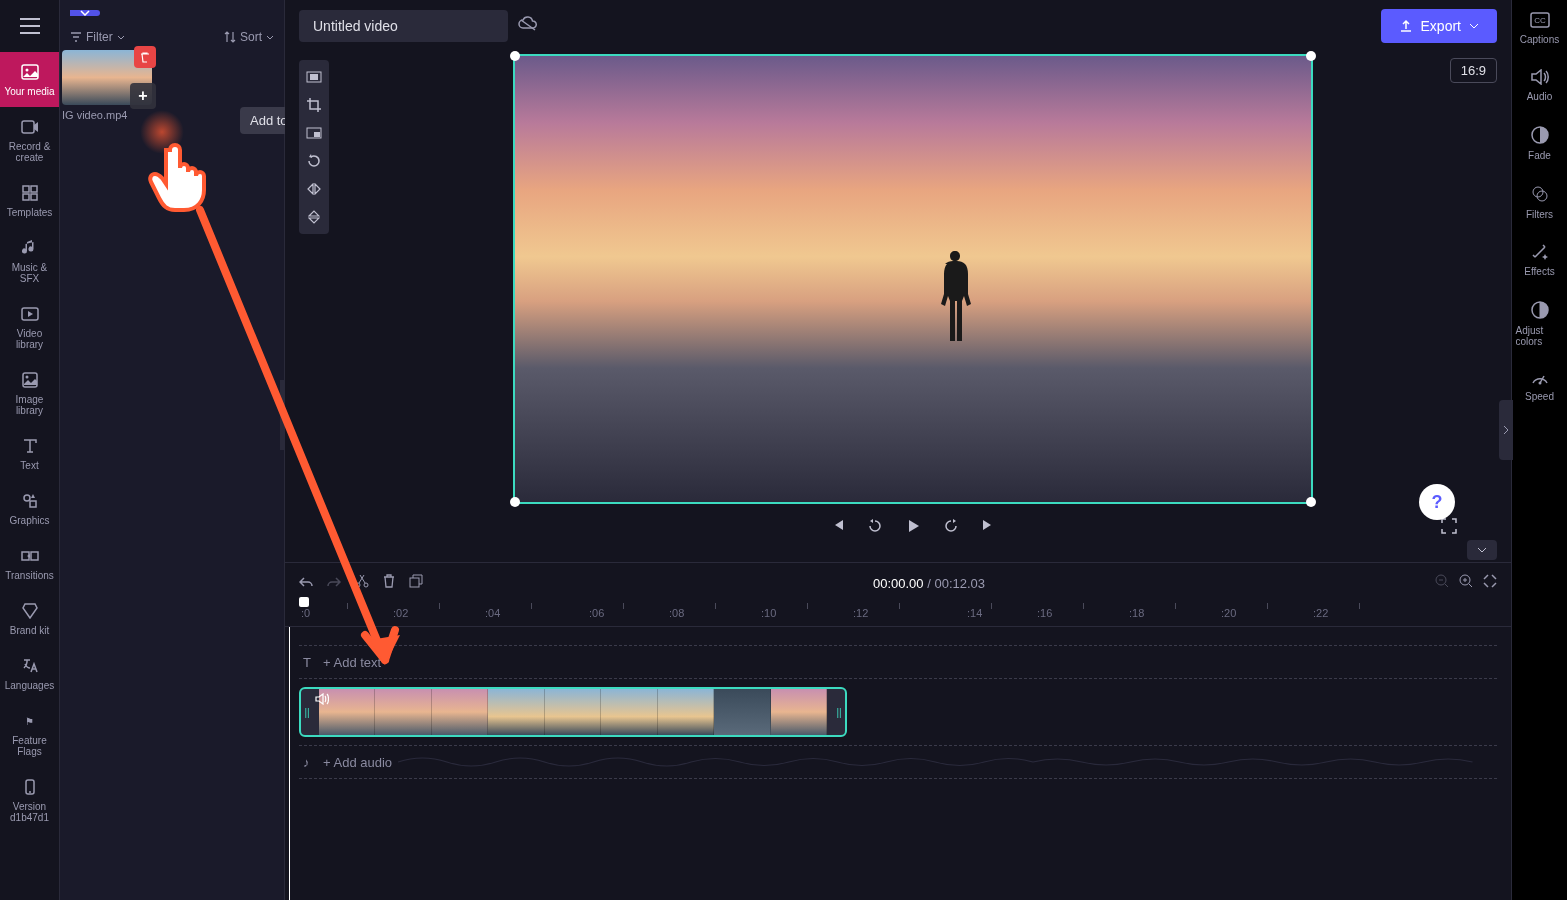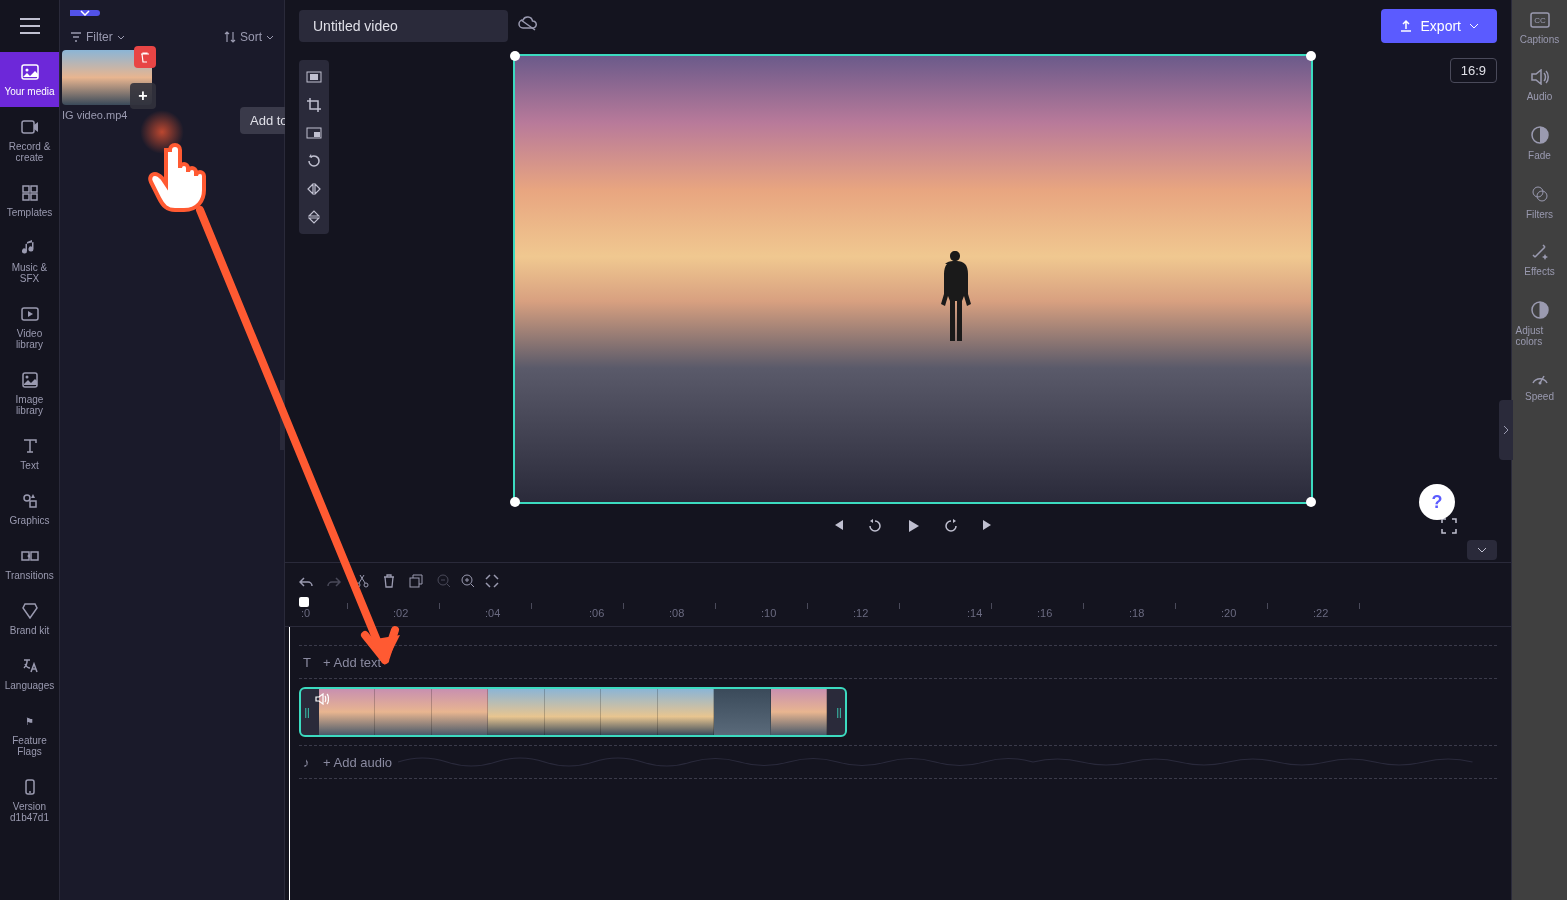--- a/index.html
+++ b/index.html
@@ -2,21 +2,21 @@
 <html><head>
 <meta charset="utf-8">
 <style>
 * { box-sizing: border-box; margin: 0; padding: 0; }
 body { font-family: -apple-system, BlinkMacSystemFont, "Segoe UI", sans-serif; background: #0f0f1a; color: #e0e0e8; overflow: hidden; width: 1567px; height: 900px; position: relative; }
 
 
 .app { display: flex; height: 100%; }
 .left-rail { width: 60px; background: #14141f; border-right: 1px solid #2a2a3a; display: flex; flex-direction: column; align-items: center; overflow-y: auto; }
 .rail-btn { width: 60px; padding: 10px 4px; display: flex; flex-direction: column; align-items: center; gap: 4px; cursor: pointer; color: #9a9ab0; font-size: 10px; text-align: center; }
-.rail-btn.active { color: #fff; background: #6d28d9; }
+.rail-btn.active { color: #fff; background: #be185d; }
 .rail-icon { width: 20px; height: 20px; display: flex; align-items: center; justify-content: center; }
 
 .media-panel { width: 225px; background: #1a1a2a; border-right: 1px solid #2a2a3a; display: flex; flex-direction: column; position: relative; }
 .import-row { padding: 10px; display: flex; gap: 4px; }
 .import-btn { flex: 1; background: #5b5bff; color: #fff; border: none; padding: 10px; border-radius: 4px 0 0 4px; font-size: 14px; cursor: pointer; }
 .import-dd { width: 30px; background: #5252e8; border: none; border-radius: 0 4px 4px 0; color: #fff; cursor: pointer; display: flex; align-items: center; justify-content: center; }
 .filter-row { padding: 4px 10px; display: flex; justify-content: space-between; font-size: 12px; color: #9a9ab0; }
 .filter-btn, .sort-btn { display: flex; align-items: center; gap: 4px; cursor: pointer; }
 
 .media-item { margin: 2px; width: 90px; }
@@ -71,21 +71,21 @@
 .clip-handle { width: 12px; height: 100%; display: flex; align-items: center; justify-content: center; color: #3cdbc0; font-size: 10px; }
 .clip-thumbs { flex: 1; display: flex; height: 100%; }
 .clip-thumb { flex: 1; background: linear-gradient(180deg, #c890b0 0%, #e8b590 50%, #4a5a6a 100%); border-right: 1px solid rgba(0,0,0,.2); }
 .clip-thumb.alt { background: linear-gradient(180deg, #8bb5d6 0%, #e8c590 60%, #3a4a5a 100%); }
 .clip-thumb.dark { background: linear-gradient(180deg, #3a4a5a 0%, #5a6a7a 100%); }
 .track-icon { width: 14px; }
 .audio-wave { flex: 1; height: 20px; opacity: .25; }
 
 .backup-bar { position: absolute; bottom: 0; left: 0; right: 0; height: 36px; background: #1a1a2a; border-top: 1px solid #2a2a3a; display: flex; align-items: center; padding: 0 14px; gap: 10px; font-size: 13px; color: #e0e0e8; }
 
-.right-rail { width: 56px; background: #404040; border-left: 1px solid #2a2a3a; display: flex; flex-direction: column; align-items: center; }
+.right-rail { width: 56px; background: #000000; border-left: 1px solid #2a2a3a; display: flex; flex-direction: column; align-items: center; }
 .right-btn { width: 56px; padding: 12px 4px; display: flex; flex-direction: column; align-items: center; gap: 4px; color: #9a9ab0; font-size: 10px; cursor: pointer; }
 .right-collapse { position: absolute; right: 54px; top: 400px; width: 14px; height: 60px; background: #2a2a3a; border-radius: 4px 0 0 4px; display: flex; align-items: center; justify-content: center; cursor: pointer; }
 .right-dd { position: absolute; right: 14px; top: 540px; width: 30px; height: 20px; background: #2a2a3a; border-radius: 4px; display: flex; align-items: center; justify-content: center; cursor: pointer; color: #c0c0d0; }
 
 .help-fab { position: absolute; right: 56px; bottom: 380px; width: 36px; height: 36px; background: #fff; border-radius: 50%; display: flex; align-items: center; justify-content: center; color: #5b5bff; font-weight: bold; cursor: pointer; z-index: 10; font-size: 18px; }
 
 
 .cursor-hand { position: absolute; top: 140px; left: 145px; z-index: 50; pointer-events: none; }
 .click-ripple { position: absolute; top: 110px; left: 140px; width: 44px; height: 44px; border-radius: 50%; background: radial-gradient(circle, rgba(255,90,50,.7) 0%, rgba(255,90,50,0) 70%); z-index: 48; pointer-events: none; }
 .arrow-overlay { position: absolute; top: 200px; left: 190px; z-index: 49; pointer-events: none; }
@@ -376,20 +376,23 @@
               <circle cx="11" cy="11" r="2" fill="none" stroke="currentColor"></circle>
               <path d="M4 9l5-8M10 9L5 1" stroke="currentColor"></path>
             </svg></span>
         <span class="tl-tool"><svg width="12" height="14" viewBox="0 0 12 14">
               <path d="M1 3h10M4 3V1h4v2M2 3l1 10h6l1-10" stroke="currentColor" fill="none" stroke-width="1.3"></path>
             </svg></span>
         <span class="tl-tool"><svg width="14" height="14" viewBox="0 0 14 14">
               <rect x="1" y="4" width="9" height="9" fill="none" stroke="currentColor"></rect>
               <path d="M4 4V1h9v9h-3" stroke="currentColor" fill="none"></path>
             </svg></span>
+        <div class="tl-time">
+          <span class="cur">00:00.00</span><span class="dur"> / </span><span class="dur">00:12.03</span>
+        </div>
         <div class="zoom-group">
           <span class="tl-tool disabled"><svg width="14" height="14" viewBox="0 0 14 14">
                 <circle cx="6" cy="6" r="5" fill="none" stroke="currentColor"></circle>
                 <path d="M4 6h4M10 10l3 3" stroke="currentColor"></path>
               </svg></span>
           <span class="tl-tool"><svg width="14" height="14" viewBox="0 0 14 14">
                 <circle cx="6" cy="6" r="5" fill="none" stroke="currentColor"></circle>
                 <path d="M4 6h4M6 4v4M10 10l3 3" stroke="currentColor"></path>
               </svg></span>
           <span class="tl-tool"><svg width="14" height="14" viewBox="0 0 14 14">

